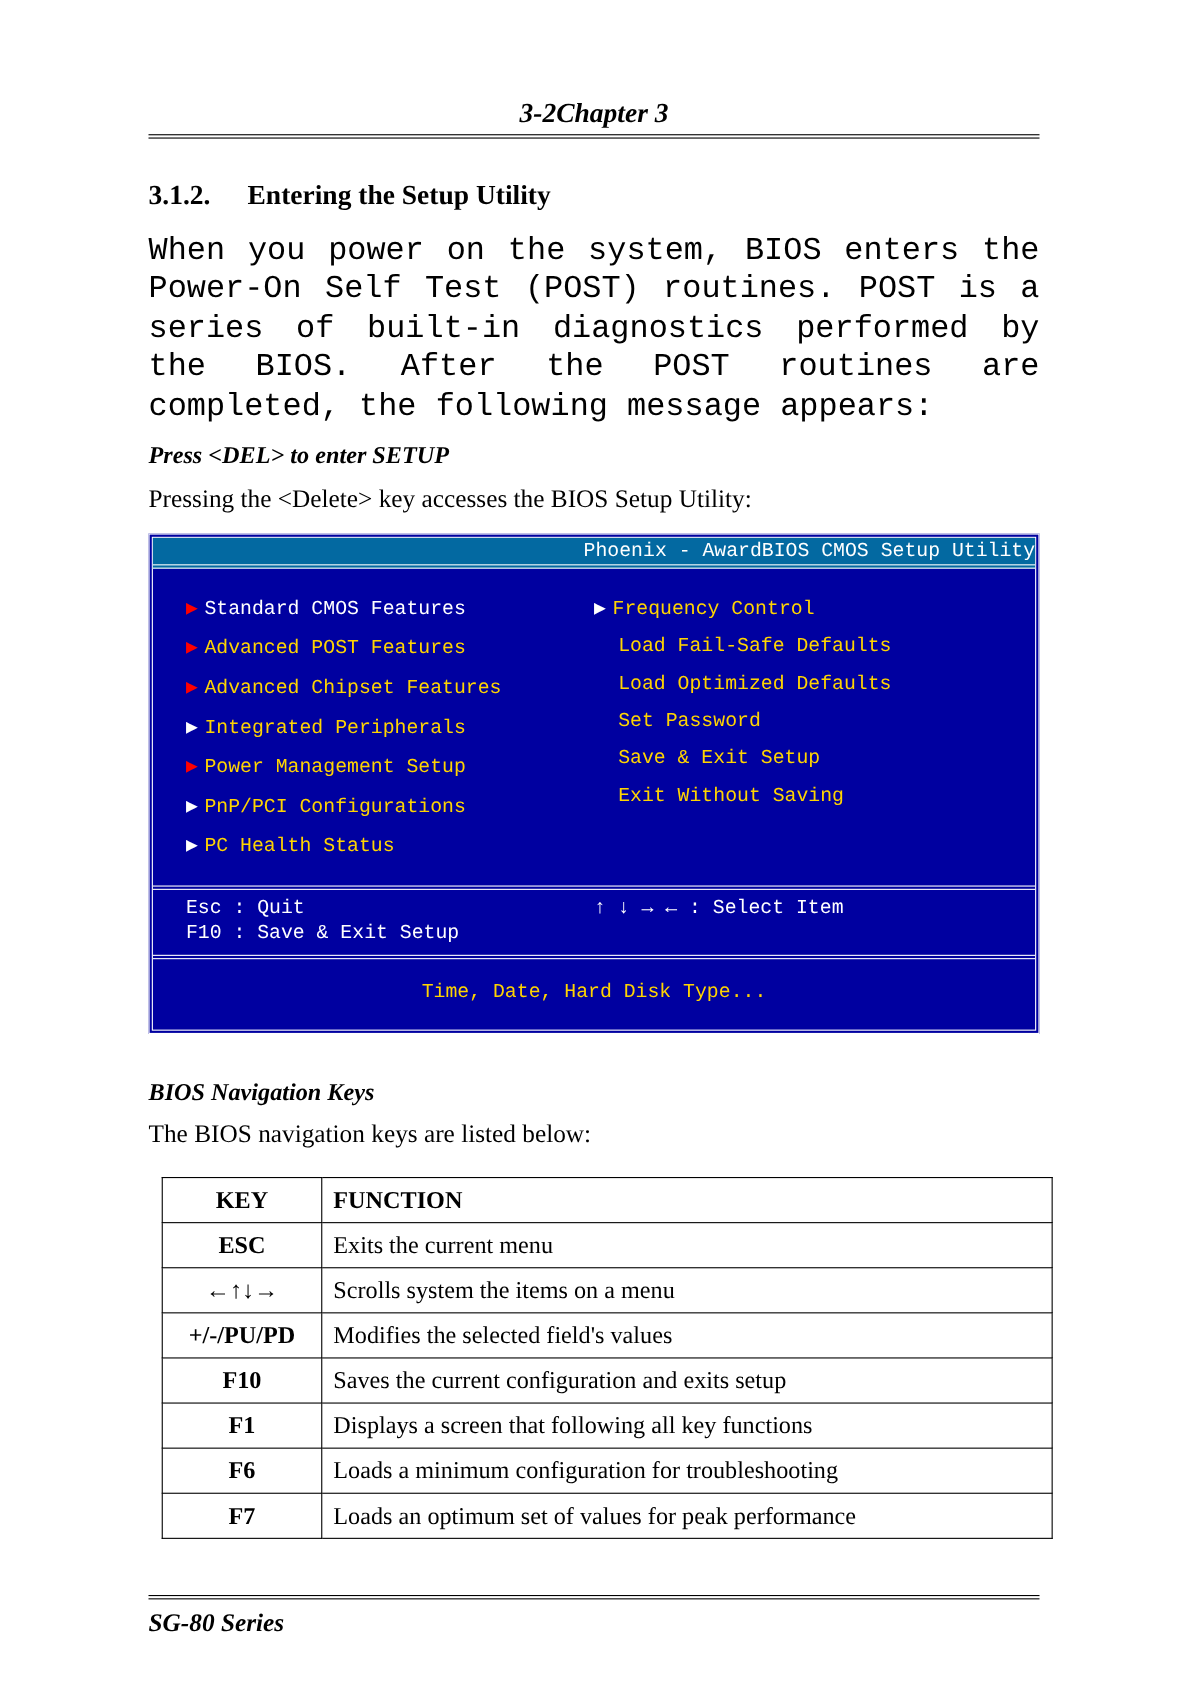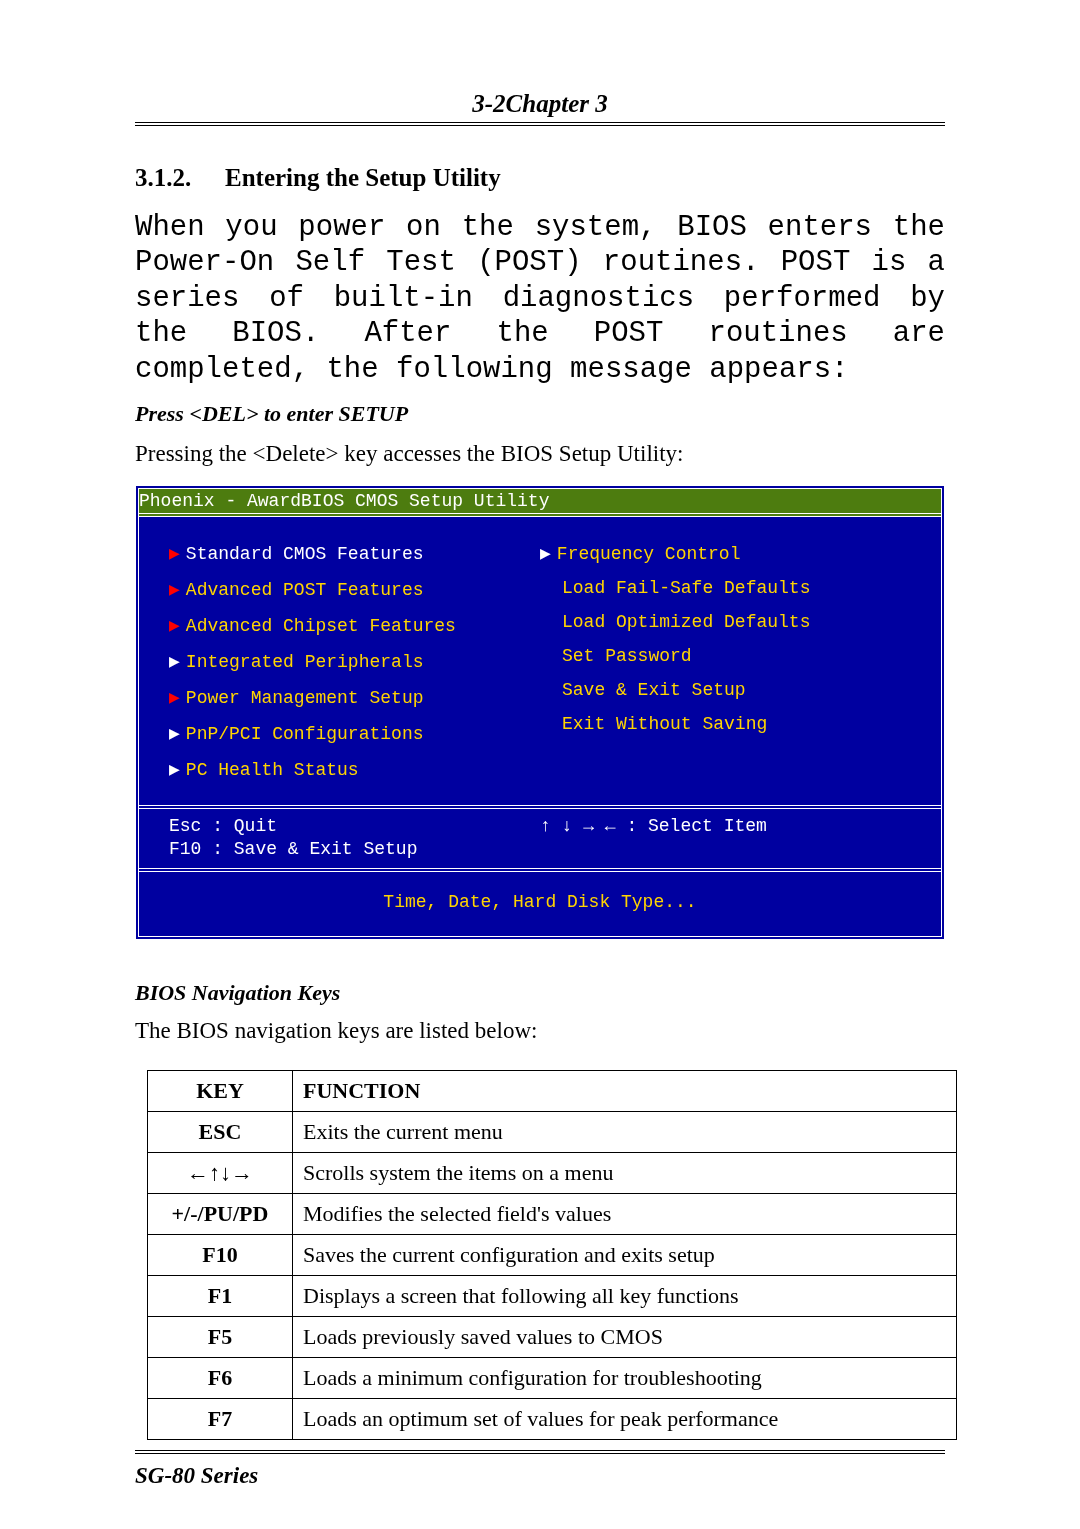--- a/index.html
+++ b/index.html
@@ -59,22 +59,22 @@
   .bios-box {
     width: 100%;
     background: #0000a0;
     border: 4px double #fff;
     font-family: "Courier New", Courier, monospace;
     font-size: 18px;
     color: #ffd400;
   }
   .bios-title {
     color: #ffffff;
-    text-align: left;
-    background: #4d7c0f;
+    text-align: right;
+    background: #0369a1;
     padding: 2px 0;
     border-bottom: 4px double #fff;
   }
   .bios-menu {
     display: flex;
     padding: 18px 30px 18px 30px;
   }
   .bios-col { flex: 1; }
   .bios-item {
     padding: 7px 0;
@@ -238,24 +238,20 @@
         </tr>
         <tr>
           <td class="keycell">F10</td>
           <td>Saves the current configuration and exits setup</td>
         </tr>
         <tr>
           <td class="keycell">F1</td>
           <td>Displays a screen that following all key functions</td>
         </tr>
         <tr>
-          <td class="keycell">F5</td>
-          <td>Loads previously saved values to CMOS</td>
-        </tr>
-        <tr>
           <td class="keycell">F6</td>
           <td>Loads a minimum configuration for troubleshooting</td>
         </tr>
         <tr>
           <td class="keycell">F7</td>
           <td>Loads an optimum set of values for peak performance</td>
         </tr>
       </tbody>
   </table>
 

